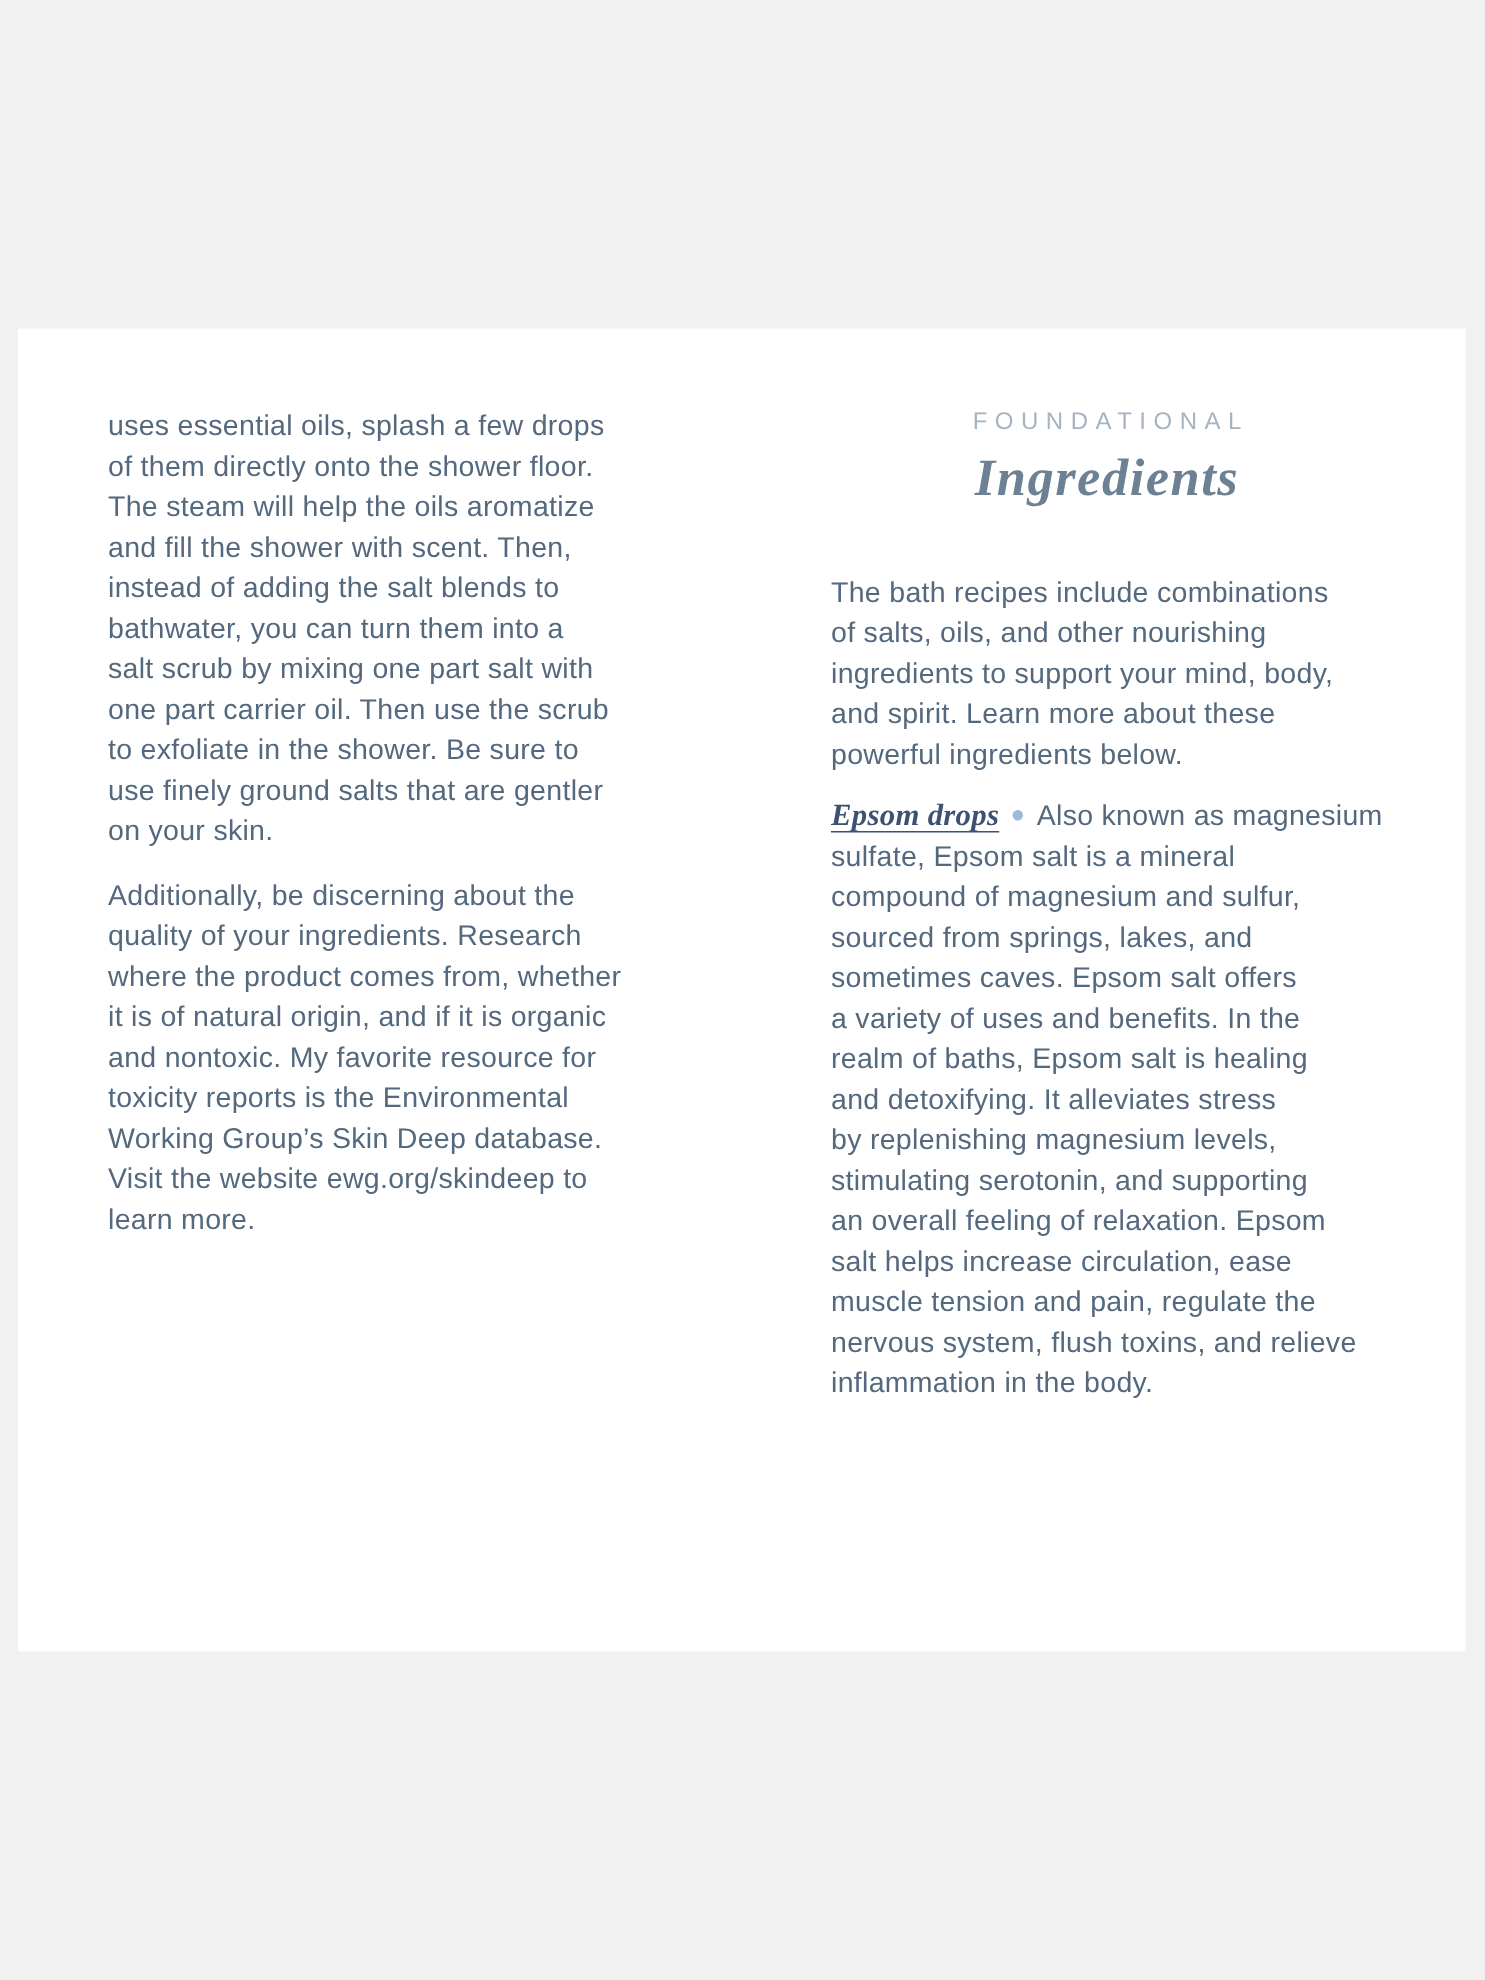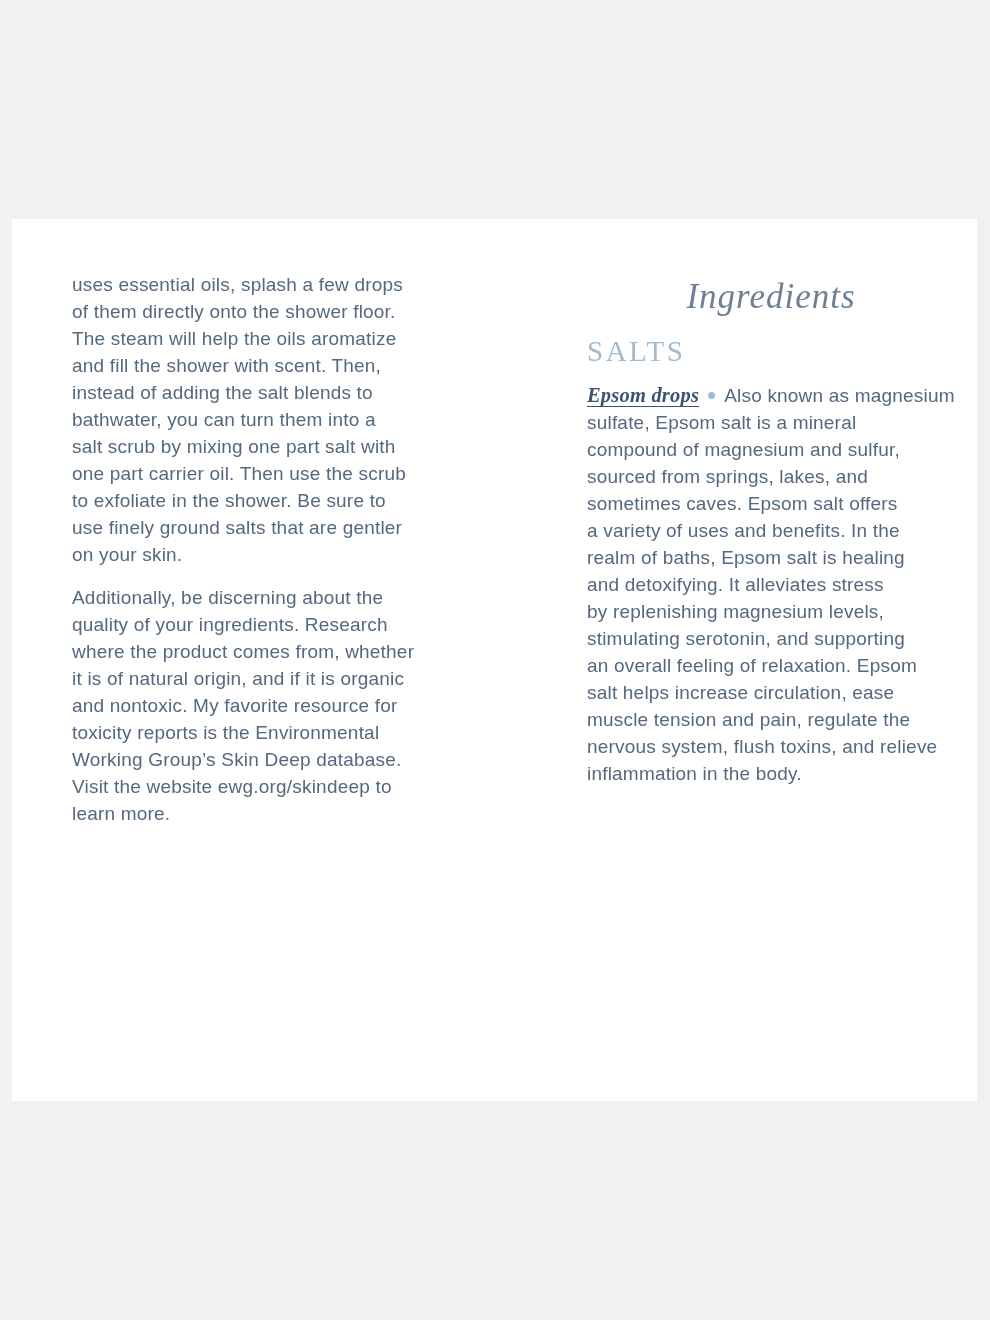--- a/index.html
+++ b/index.html
@@ -14,21 +14,20 @@
   .book-page {
     position: absolute;
     left: 12px;
     top: 219px;
     width: 965px;
     height: 882px;
     background: var(--bg-page, #ffffff);
     box-sizing: border-box;
     padding: 52px 60px 0 60px;
     display: flex;
-    gap: 33px;
   }
   .col-left  { width: 384px; margin-right: 98px; flex: none; }
   .col-right { width: 368px; flex: none; }
 
   .body-text {
     margin: 0;
     font-size: 19px;
     line-height: 27px;
     letter-spacing: 0.2px;
     color: var(--body-text, #54687e);
@@ -53,21 +52,21 @@
     font-size: 16px;
     font-weight: 500;
     letter-spacing: 5px;
     text-indent: 5px;
     color: var(--eyebrow, #a6b3c1);
     line-height: 22px;
   }
   .chapter-title {
     font-family: "Liberation Serif", serif;
     font-style: italic;
-    font-weight: normal;
+    font-weight: bold;
     font-size: 35px;
     line-height: 38px;
     letter-spacing: 1px;
     color: var(--title, #6e8094);
     margin-top: 7px;
   }
   .intro { margin-top: 44px; }
   .section-heading {
     font-family: "Liberation Serif", serif;
     font-weight: normal;
@@ -110,23 +109,28 @@
 it is of natural origin, and if it is organic
 and nontoxic. My favorite resource for
 toxicity reports is the Environmental
 Working Group’s Skin Deep database.
 Visit the website ewg.org/skindeep to
 learn more.</p>
   </div>
 
   <div class="col-right">
     <div class="chapter-heading">
+      <div class="eyebrow">FOUNDATIONAL</div>
       <div class="chapter-title">Ingredients</div>
     </div>
-    <h2 class="section-heading">SALTS</h2>
+    <p class="body-text intro">The bath recipes include combinations
+of salts, oils, and other nourishing
+ingredients to support your mind, body,
+and spirit. Learn more about these
+powerful ingredients below.</p>
     <p class="body-text entry"><span class="term-lead">Epsom drops</span><span class="dot"></span><span>Also known as magnesium
 sulfate, Epsom salt is a mineral
 compound of magnesium and sulfur,
 sourced from springs, lakes, and
 sometimes caves. Epsom salt offers
 a variety of uses and benefits. In the
 realm of baths, Epsom salt is healing
 and detoxifying. It alleviates stress
 by replenishing magnesium levels,
 stimulating serotonin, and supporting

